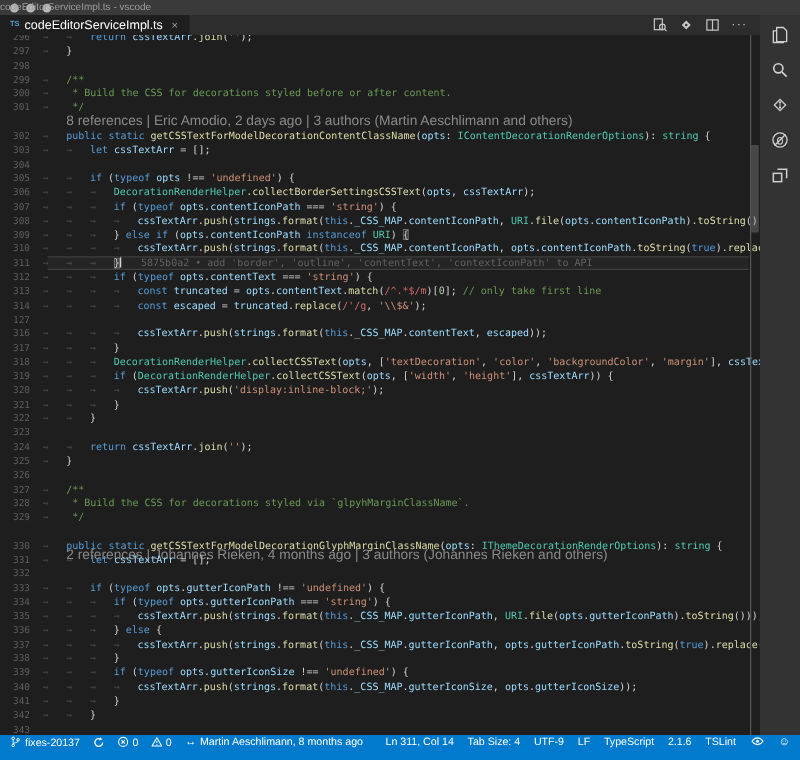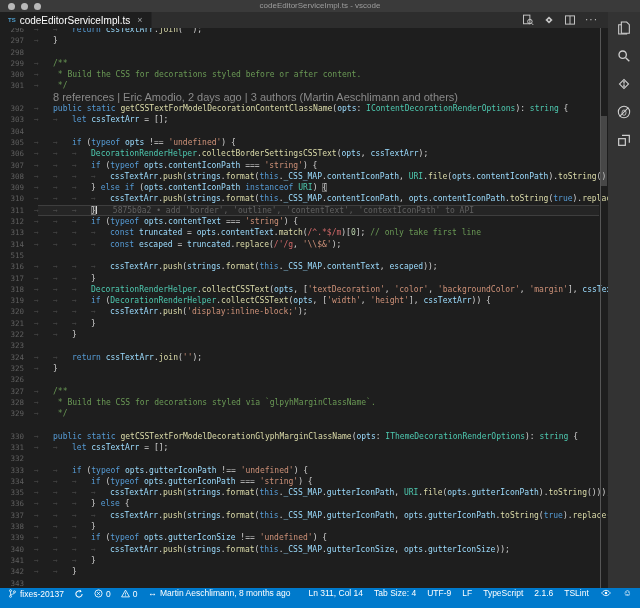--- a/index.html
+++ b/index.html
@@ -11,37 +11,37 @@
     --ghost:#5c5c5c; --whitespace:#454545;
   }
   *{margin:0;padding:0;box-sizing:border-box;}
   html,body{width:640px;height:608px;overflow:hidden;}
   body{position:relative;background:var(--editor-bg);font-family:"Liberation Sans",sans-serif;-webkit-font-smoothing:antialiased;}
 
   
   .titlebar{position:absolute;left:0;top:0;width:640px;height:12px;background:var(--title-bar-bg);display:flex;align-items:center;}
   .lights{display:flex;gap:6px;margin-left:8px;}
   .light{width:7px;height:7px;border-radius:50%;background:#b9b9b9;}
-  .win-title{position:absolute;left:0;right:0;text-align:center;font-size:8px;color:#9d9d9d;line-height:12px;}
+  .win-title{position:absolute;left:0;right:0;text-align:left;font-size:8px;color:#9d9d9d;line-height:12px;}
 
   
   .tabbar{position:absolute;left:0;top:12px;width:608px;height:16px;background:var(--tab-bar-bg);display:flex;align-items:stretch;}
   .tab{background:var(--tab-active-bg);display:flex;align-items:center;gap:4px;padding:0 8px;border-right:1px solid #252526;}
   .tab-badge{font-size:6px;font-weight:bold;color:#4f9fcf;letter-spacing:0;}
   .tab-label{font-size:10px;color:#ffffff;white-space:nowrap;}
   .tab-close{font-size:9px;color:#9da0a2;margin-left:3px;line-height:1;}
   .editor-actions{margin-left:auto;display:flex;align-items:center;gap:9px;padding-right:10px;color:#c5c5c5;}
   .ea-icon{width:12px;height:12px;display:inline-flex;}
   .ea-icon svg{width:12px;height:12px;}
   .ea-more{font-size:10px;color:#c5c5c5;letter-spacing:1px;line-height:1;}
 
   
   .editor{position:absolute;left:0;top:28px;width:608px;height:560px;background:var(--editor-bg);overflow:hidden;cursor:text;}
   .code-lines{margin-top:-4px;font-family:"DejaVu Sans Mono","Liberation Mono",monospace;font-size:8px;}
-  .row{display:flex;height:11.3px;line-height:11.3px;white-space:pre;position:relative;}
+  .row{display:flex;height:11.3px;line-height:11.3px;white-space:pre;position:relative;align-items:center;}
   .ln{flex:0 0 34px;text-align:right;padding-right:10px;color:var(--line-number);font-size:7.5px;}
   .code{flex:1;overflow:hidden;}
   .tab-ws{display:inline-block;width:19px;color:var(--whitespace);}
   .tk-kw{color:var(--keyword);} .tk-fn{color:var(--function);} .tk-ty{color:var(--type);}
   .tk-vr{color:var(--variable);} .tk-st{color:var(--string);} .tk-re{color:var(--regex);}
   .tk-nu{color:var(--number);} .tk-pu{color:var(--punctuation);} .tk-cm{color:var(--comment);}
   .tk-bm{color:var(--punctuation);box-shadow:inset 0 0 0 1px #6a6a6a;background:rgba(90,90,90,.25);}
   .row.lens .code{font-family:"Liberation Sans",sans-serif;font-size:11px;color:var(--codelens);}
   .row.current::before{content:'';position:absolute;left:38px;right:9px;top:0;bottom:0;
     border-top:1px solid #3e3e3e;border-bottom:1px solid #3e3e3e;background:rgba(255,255,255,.035);pointer-events:none;}
@@ -123,21 +123,21 @@
       <div class="row"><span class="ln">305</span><span class="code"><span class="tab-ws">→</span><span class="tab-ws">→</span><span class="tk-kw">if</span><span class="tk-pu"> (</span><span class="tk-kw">typeof</span><span class="tk-pu"> </span><span class="tk-vr">opts</span><span class="tk-pu"> !== </span><span class="tk-st">'undefined'</span><span class="tk-pu">) {</span></span></div>
       <div class="row"><span class="ln">306</span><span class="code"><span class="tab-ws">→</span><span class="tab-ws">→</span><span class="tab-ws">→</span><span class="tk-ty">DecorationRenderHelper</span><span class="tk-pu">.</span><span class="tk-fn">collectBorderSettingsCSSText</span><span class="tk-pu">(</span><span class="tk-vr">opts</span><span class="tk-pu">, </span><span class="tk-vr">cssTextArr</span><span class="tk-pu">);</span></span></div>
       <div class="row"><span class="ln">307</span><span class="code"><span class="tab-ws">→</span><span class="tab-ws">→</span><span class="tab-ws">→</span><span class="tk-kw">if</span><span class="tk-pu"> (</span><span class="tk-kw">typeof</span><span class="tk-pu"> </span><span class="tk-vr">opts</span><span class="tk-pu">.</span><span class="tk-vr">contentIconPath</span><span class="tk-pu"> === </span><span class="tk-st">'string'</span><span class="tk-pu">) {</span></span></div>
       <div class="row"><span class="ln">308</span><span class="code"><span class="tab-ws">→</span><span class="tab-ws">→</span><span class="tab-ws">→</span><span class="tab-ws">→</span><span class="tk-vr">cssTextArr</span><span class="tk-pu">.</span><span class="tk-fn">push</span><span class="tk-pu">(</span><span class="tk-vr">strings</span><span class="tk-pu">.</span><span class="tk-fn">format</span><span class="tk-pu">(</span><span class="tk-kw">this</span><span class="tk-pu">.</span><span class="tk-vr">_CSS_MAP</span><span class="tk-pu">.</span><span class="tk-vr">contentIconPath</span><span class="tk-pu">, </span><span class="tk-ty">URI</span><span class="tk-pu">.</span><span class="tk-fn">file</span><span class="tk-pu">(</span><span class="tk-vr">opts</span><span class="tk-pu">.</span><span class="tk-vr">contentIconPath</span><span class="tk-pu">).</span><span class="tk-fn">toString</span><span class="tk-pu">().</span></span></div>
       <div class="row"><span class="ln">309</span><span class="code"><span class="tab-ws">→</span><span class="tab-ws">→</span><span class="tab-ws">→</span><span class="tk-pu">} </span><span class="tk-kw">else</span><span class="tk-pu"> </span><span class="tk-kw">if</span><span class="tk-pu"> (</span><span class="tk-vr">opts</span><span class="tk-pu">.</span><span class="tk-vr">contentIconPath</span><span class="tk-pu"> </span><span class="tk-kw">instanceof</span><span class="tk-pu"> </span><span class="tk-ty">URI</span><span class="tk-pu">) </span><span class="tk-bm">{</span></span></div>
       <div class="row"><span class="ln">310</span><span class="code"><span class="tab-ws">→</span><span class="tab-ws">→</span><span class="tab-ws">→</span><span class="tab-ws">→</span><span class="tk-vr">cssTextArr</span><span class="tk-pu">.</span><span class="tk-fn">push</span><span class="tk-pu">(</span><span class="tk-vr">strings</span><span class="tk-pu">.</span><span class="tk-fn">format</span><span class="tk-pu">(</span><span class="tk-kw">this</span><span class="tk-pu">.</span><span class="tk-vr">_CSS_MAP</span><span class="tk-pu">.</span><span class="tk-vr">contentIconPath</span><span class="tk-pu">, </span><span class="tk-vr">opts</span><span class="tk-pu">.</span><span class="tk-vr">contentIconPath</span><span class="tk-pu">.</span><span class="tk-fn">toString</span><span class="tk-pu">(</span><span class="tk-kw">true</span><span class="tk-pu">).</span><span class="tk-fn">replace</span></span></div>
       <div class="row current"><span class="ln">311</span><span class="code"><span class="tab-ws">→</span><span class="tab-ws">→</span><span class="tab-ws">→</span><span class="tk-bm">}</span><span class="cursor"></span><span class="ghost">5875b0a2 • add 'border', 'outline', 'contentText', 'contextIconPath' to API</span></span></div>
       <div class="row"><span class="ln">312</span><span class="code"><span class="tab-ws">→</span><span class="tab-ws">→</span><span class="tab-ws">→</span><span class="tk-kw">if</span><span class="tk-pu"> (</span><span class="tk-kw">typeof</span><span class="tk-pu"> </span><span class="tk-vr">opts</span><span class="tk-pu">.</span><span class="tk-vr">contentText</span><span class="tk-pu"> === </span><span class="tk-st">'string'</span><span class="tk-pu">) {</span></span></div>
       <div class="row"><span class="ln">313</span><span class="code"><span class="tab-ws">→</span><span class="tab-ws">→</span><span class="tab-ws">→</span><span class="tab-ws">→</span><span class="tk-kw">const </span><span class="tk-vr">truncated</span><span class="tk-pu"> = </span><span class="tk-vr">opts</span><span class="tk-pu">.</span><span class="tk-vr">contentText</span><span class="tk-pu">.</span><span class="tk-fn">match</span><span class="tk-pu">(</span><span class="tk-re">/^.*$/m</span><span class="tk-pu">)[</span><span class="tk-nu">0</span><span class="tk-pu">]; </span><span class="tk-cm">// only take first line</span></span></div>
       <div class="row"><span class="ln">314</span><span class="code"><span class="tab-ws">→</span><span class="tab-ws">→</span><span class="tab-ws">→</span><span class="tab-ws">→</span><span class="tk-kw">const </span><span class="tk-vr">escaped</span><span class="tk-pu"> = </span><span class="tk-vr">truncated</span><span class="tk-pu">.</span><span class="tk-fn">replace</span><span class="tk-pu">(</span><span class="tk-re">/'/g</span><span class="tk-pu">, </span><span class="tk-st">'\\$&amp;'</span><span class="tk-pu">);</span></span></div>
-      <div class="row"><span class="ln">515</span><span class="code"></span></div>
+      <div class="row"><span class="ln">127</span><span class="code"></span></div>
       <div class="row"><span class="ln">316</span><span class="code"><span class="tab-ws">→</span><span class="tab-ws">→</span><span class="tab-ws">→</span><span class="tab-ws">→</span><span class="tk-vr">cssTextArr</span><span class="tk-pu">.</span><span class="tk-fn">push</span><span class="tk-pu">(</span><span class="tk-vr">strings</span><span class="tk-pu">.</span><span class="tk-fn">format</span><span class="tk-pu">(</span><span class="tk-kw">this</span><span class="tk-pu">.</span><span class="tk-vr">_CSS_MAP</span><span class="tk-pu">.</span><span class="tk-vr">contentText</span><span class="tk-pu">, </span><span class="tk-vr">escaped</span><span class="tk-pu">));</span></span></div>
       <div class="row"><span class="ln">317</span><span class="code"><span class="tab-ws">→</span><span class="tab-ws">→</span><span class="tab-ws">→</span><span class="tk-pu">}</span></span></div>
       <div class="row"><span class="ln">318</span><span class="code"><span class="tab-ws">→</span><span class="tab-ws">→</span><span class="tab-ws">→</span><span class="tk-ty">DecorationRenderHelper</span><span class="tk-pu">.</span><span class="tk-fn">collectCSSText</span><span class="tk-pu">(</span><span class="tk-vr">opts</span><span class="tk-pu">, [</span><span class="tk-st">'textDecoration'</span><span class="tk-pu">, </span><span class="tk-st">'color'</span><span class="tk-pu">, </span><span class="tk-st">'backgroundColor'</span><span class="tk-pu">, </span><span class="tk-st">'margin'</span><span class="tk-pu">], </span><span class="tk-vr">cssTextArr</span></span></div>
       <div class="row"><span class="ln">319</span><span class="code"><span class="tab-ws">→</span><span class="tab-ws">→</span><span class="tab-ws">→</span><span class="tk-kw">if</span><span class="tk-pu"> (</span><span class="tk-ty">DecorationRenderHelper</span><span class="tk-pu">.</span><span class="tk-fn">collectCSSText</span><span class="tk-pu">(</span><span class="tk-vr">opts</span><span class="tk-pu">, [</span><span class="tk-st">'width'</span><span class="tk-pu">, </span><span class="tk-st">'height'</span><span class="tk-pu">], </span><span class="tk-vr">cssTextArr</span><span class="tk-pu">)) {</span></span></div>
       <div class="row"><span class="ln">320</span><span class="code"><span class="tab-ws">→</span><span class="tab-ws">→</span><span class="tab-ws">→</span><span class="tab-ws">→</span><span class="tk-vr">cssTextArr</span><span class="tk-pu">.</span><span class="tk-fn">push</span><span class="tk-pu">(</span><span class="tk-st">'display:inline-block;'</span><span class="tk-pu">);</span></span></div>
       <div class="row"><span class="ln">321</span><span class="code"><span class="tab-ws">→</span><span class="tab-ws">→</span><span class="tab-ws">→</span><span class="tk-pu">}</span></span></div>
       <div class="row"><span class="ln">322</span><span class="code"><span class="tab-ws">→</span><span class="tab-ws">→</span><span class="tk-pu">}</span></span></div>
       <div class="row"><span class="ln">323</span><span class="code"></span></div>
       <div class="row"><span class="ln">324</span><span class="code"><span class="tab-ws">→</span><span class="tab-ws">→</span><span class="tk-kw">return </span><span class="tk-vr">cssTextArr</span><span class="tk-pu">.</span><span class="tk-fn">join</span><span class="tk-pu">(</span><span class="tk-st">''</span><span class="tk-pu">);</span></span></div>
       <div class="row"><span class="ln">325</span><span class="code"><span class="tab-ws">→</span><span class="tk-pu">}</span></span></div>

